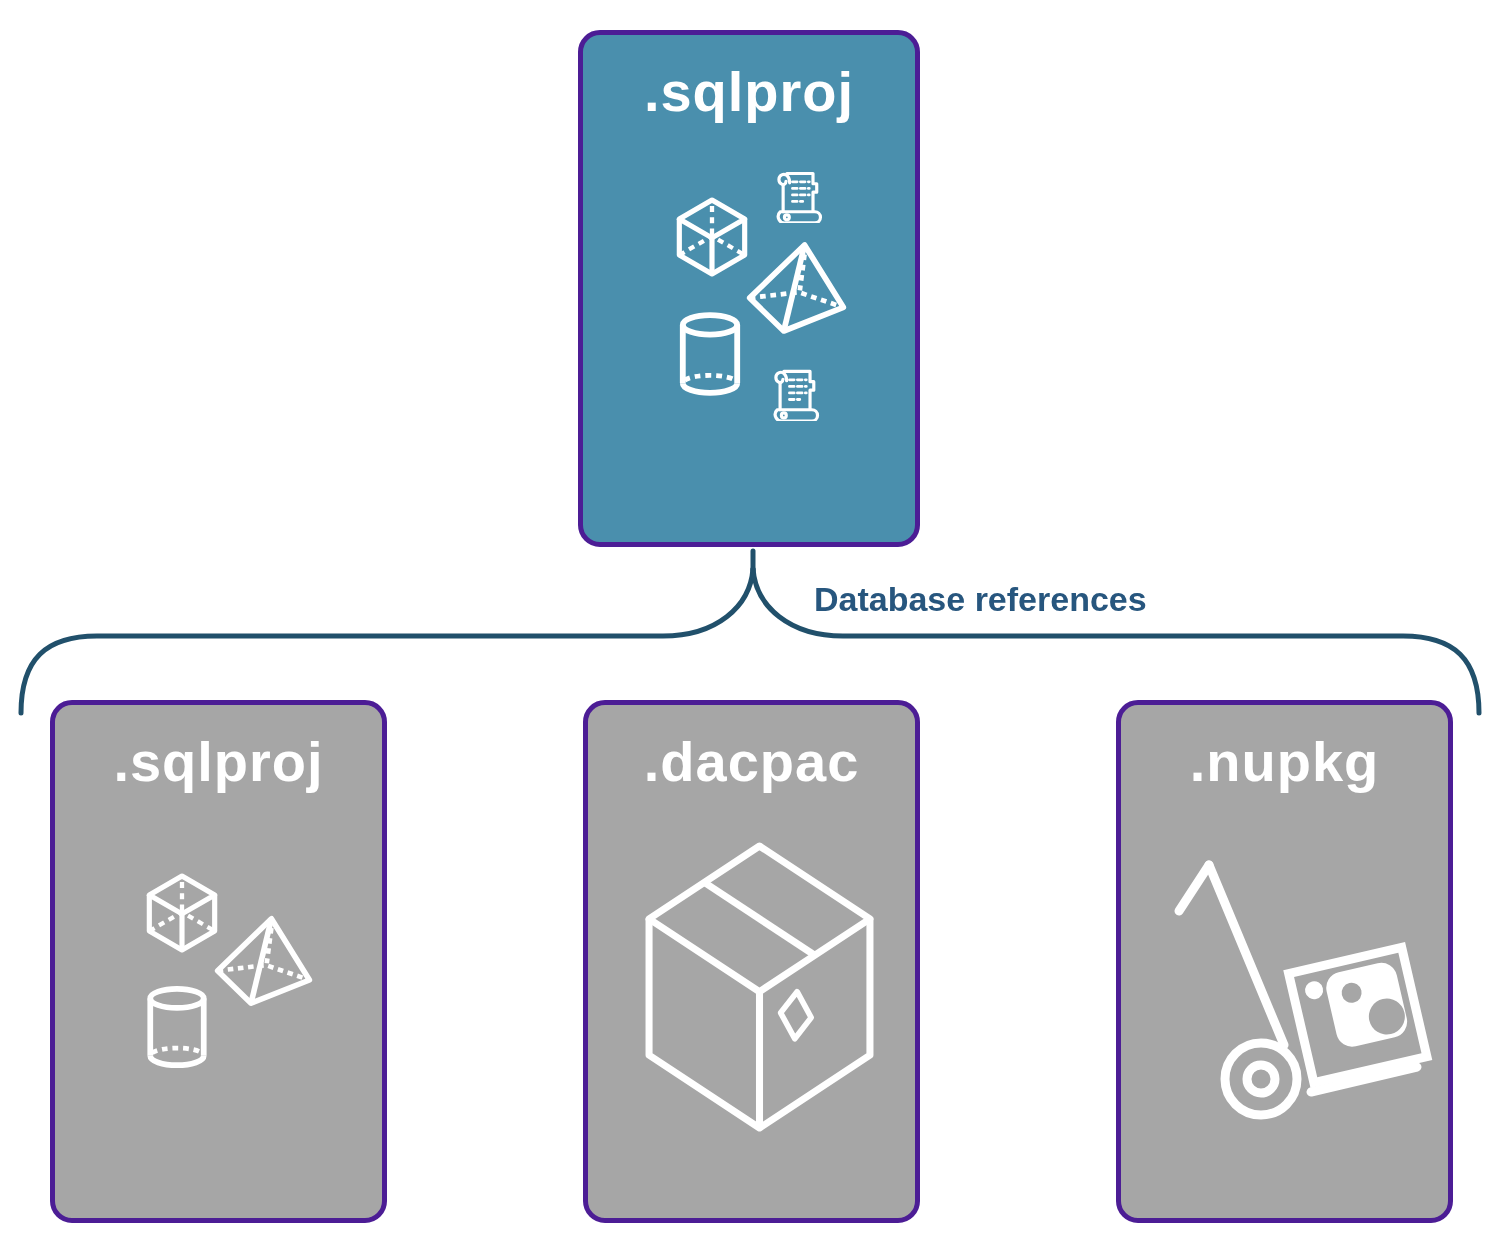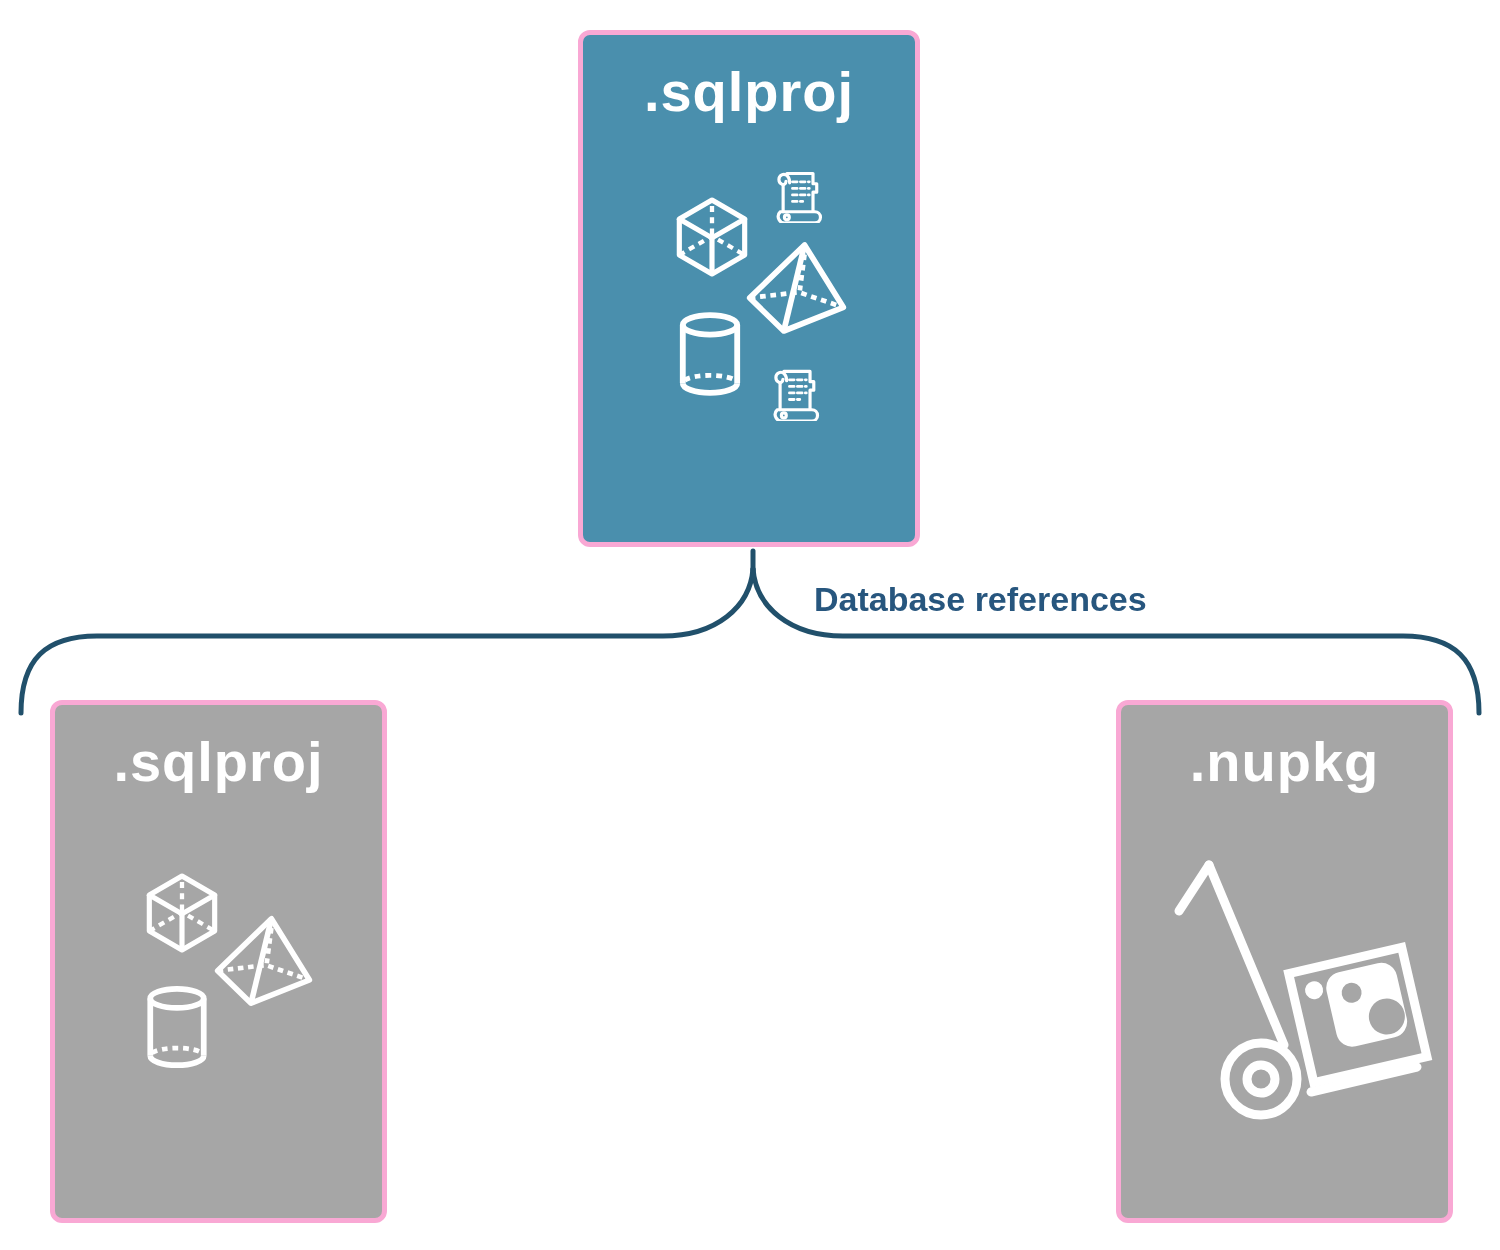--- a/index.html
+++ b/index.html
@@ -1,21 +1,21 @@
 <!DOCTYPE html>
 <html><head>
 <meta charset="utf-8">
 <style>
   html,body{margin:0;padding:0;background:#ffffff;}
   .canvas{
     position:relative;width:1500px;height:1250px;background:#ffffff;
     font-family:"Liberation Sans",sans-serif;overflow:hidden;
   }
   .node{
-    position:absolute;border:5px solid #f9a8d4;border-radius:12px;
+    position:absolute;border:5px solid #4c1d95;border-radius:22px;
     box-sizing:border-box;
   }
   .node-root{left:578px;top:30px;width:342px;height:517px;background:#4A8FAD;}
   .node-child{top:700px;width:337px;height:523px;background:#A6A6A6;}
   #child-sqlproj{left:50px;}
   #child-dacpac{left:583px;}
   #child-nupkg{left:1116px;}
   .node-label{
     text-align:center;margin-top:24px;font-size:56px;font-weight:bold;
     color:#ffffff;letter-spacing:1px;
@@ -99,20 +99,31 @@
     </svg>
 
     <svg class="icon" style="left:88px;top:281px;width:68px;height:84px;" viewBox="0 0 70 88" fill="none" stroke="#ffffff" stroke-width="6">
       <ellipse cx="35" cy="13" rx="28" ry="10"></ellipse>
       <path d="M7,13 V73 M63,13 V73"></path>
       <path d="M7,73 A28,10 0 0 0 63,73"></path>
       <path stroke-dasharray="6 5" stroke-width="5" d="M9,70 A28,8 0 0 1 61,70"></path>
     </svg>
   </div>
 
+  <div class="node node-child" id="child-dacpac">
+    <div class="node-label">.dacpac</div>
+
+    <svg class="icon" style="left:54px;top:136px;width:235px;height:292px;" viewBox="0 0 100 124" fill="none" stroke="#ffffff" stroke-width="3" stroke-linejoin="round">
+      <path d="M50,2 L97,33 L50,64 L3,33 Z"></path>
+      <path d="M3,33 V91 L50,122 L97,91 V33"></path>
+      <path d="M50,64 V122"></path>
+      <path d="M26.5,17.5 L73.5,48.5"></path>
+      <path stroke-width="2.4" d="M59,73 L66,64 L72,75 L65,84 Z"></path>
+    </svg>
+  </div>
 
   <div class="node node-child" id="child-nupkg">
     <div class="node-label">.nupkg</div>
 
     <svg class="icon" style="left:42px;top:146px;width:272px;height:272px;" viewBox="0 0 272 272">
       <g fill="none" stroke="#ffffff" stroke-width="9" stroke-linecap="round">
         <path d="M16,60 L46,14"></path>
         <path d="M46,14 L121,194"></path>
         <path d="M148,241 L254,216"></path>
         <circle cx="98" cy="228" r="36"></circle>

